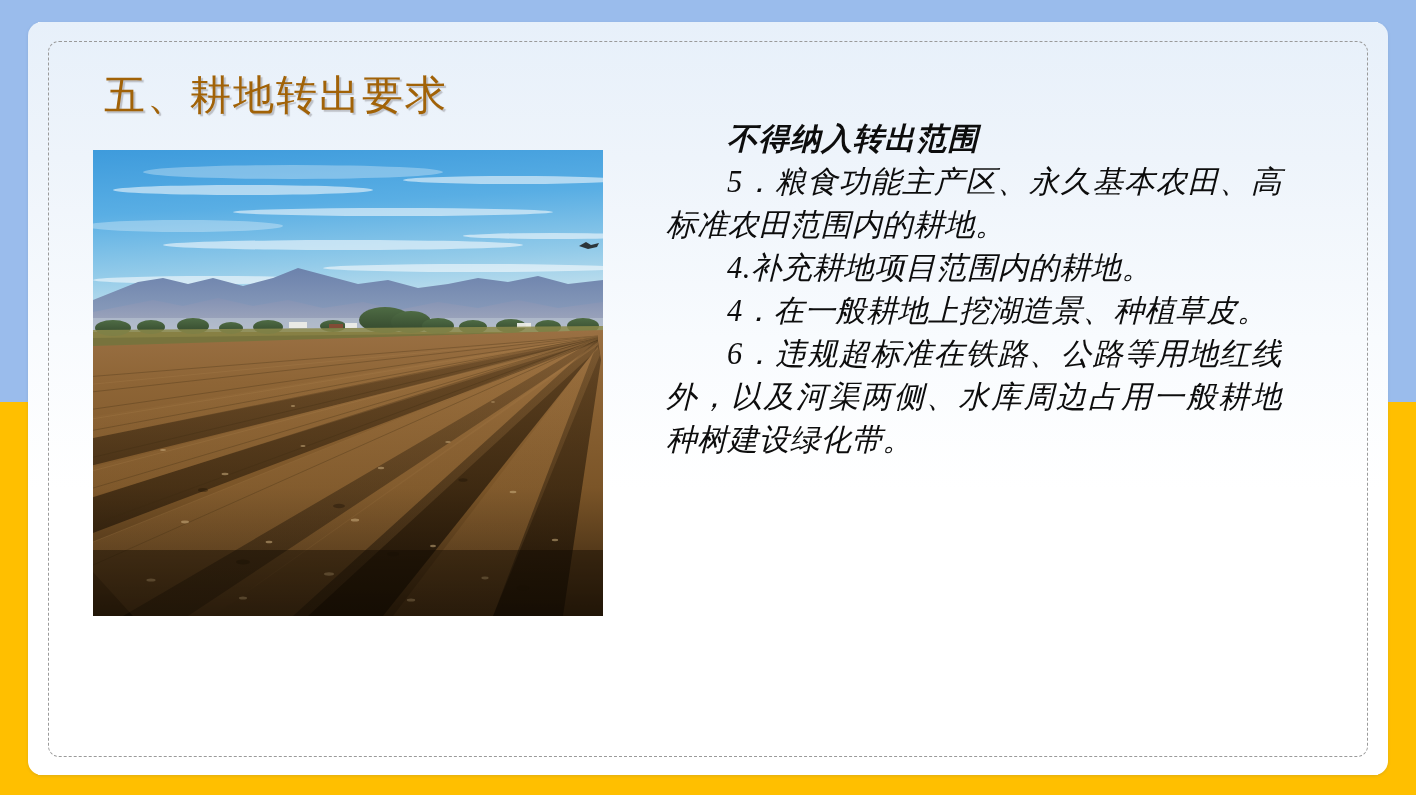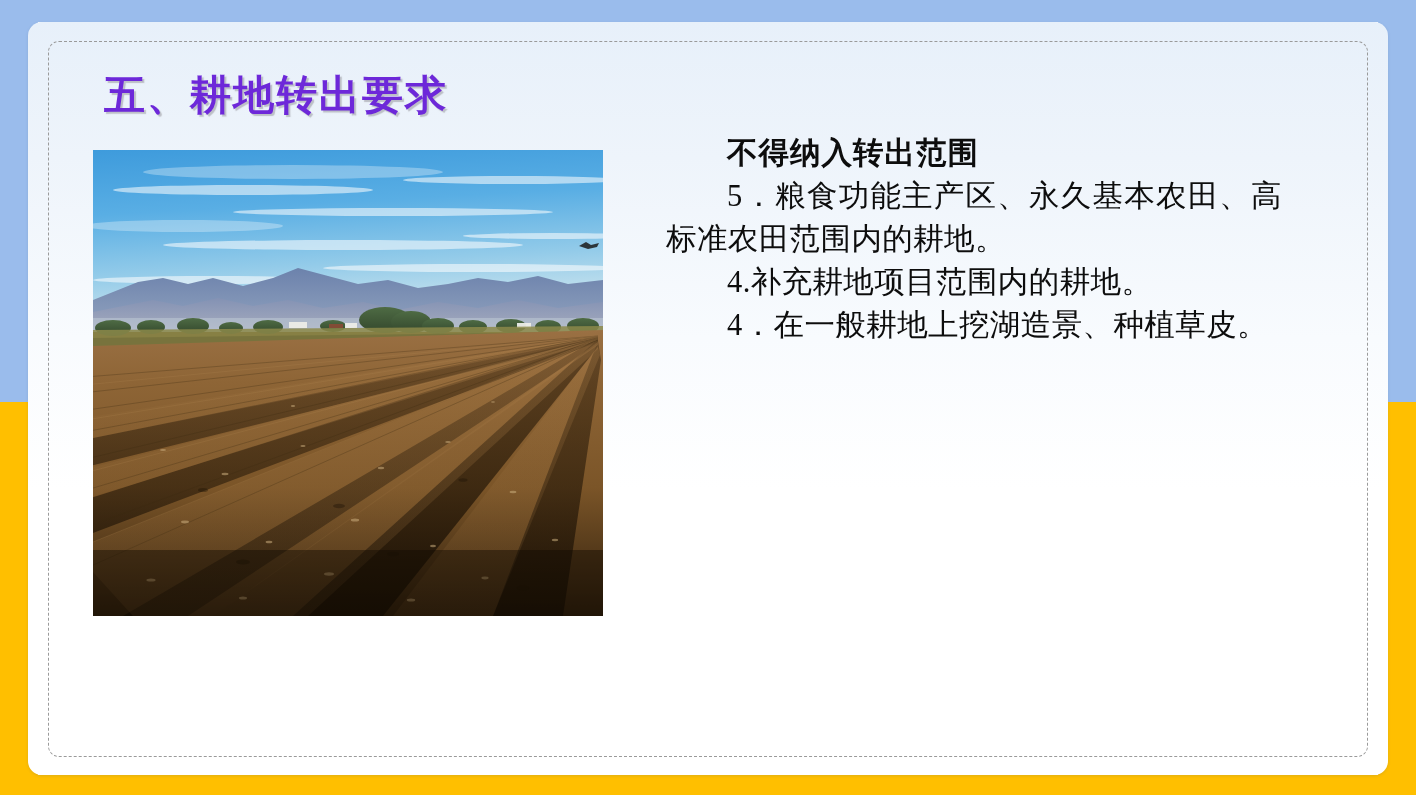--- a/index.html
+++ b/index.html
@@ -60,22 +60,22 @@
     pointer-events: none;
   }
 
   
   .title {
     position: absolute;
     left: 104px;
     top: 68px;
     font-family: "Liberation Serif", "DejaVu Serif", serif;
     font-size: 41px;
-    font-weight: bold;
-    color: #6d28d9;
+    font-weight: normal;
+    color: #a16207;
     letter-spacing: 2px;
     white-space: nowrap;
     text-shadow: 2px 2px 1px rgba(150,150,155,0.55);
   }
 
   
   .photo {
     position: absolute;
     left: 93px;
     top: 150px;
@@ -83,24 +83,25 @@
     height: 466px;
     overflow: hidden;
     background: #6a4a26;
   }
   .photo svg { display: block; width: 100%; height: 100%; }
 
   
   .body-text {
     position: absolute;
     left: 666px;
-    top: 132px;
+    top: 118px;
     width: 616px;
     font-family: "Liberation Serif", "DejaVu Serif", serif;
     color: #0d0d0d;
+    font-style: italic;
   }
   .body-line {
     font-size: 30.5px;
     line-height: 43px;
     letter-spacing: 0.4px;
     white-space: pre-wrap;
     text-align: justify;
     text-justify: inter-character;
   }
   .body-line.lead {
@@ -289,15 +290,16 @@
 
       <path d="M486,96 l7,-4 l5,3 l8,-2 l-2,4 l-9,2 Z" fill="#1b1b1b" opacity="0.85"></path>
     </svg>
   </div>
 
   <div class="body-text">
     <div class="body-line lead">不得纳入转出范围</div>
     <div class="body-line para">5．粮食功能主产区、永久基本农田、高标准农田范围内的耕地。</div>
     <div class="body-line para">4.补充耕地项目范围内的耕地。</div>
     <div class="body-line para">4．在一般耕地上挖湖造景、种植草皮。</div>
+    <div class="body-line para">6．违规超标准在铁路、公路等用地红线外，以及河渠两侧、水库周边占用一般耕地种树建设绿化带。</div>
   </div>
 
 </div>
 
 </body></html>

